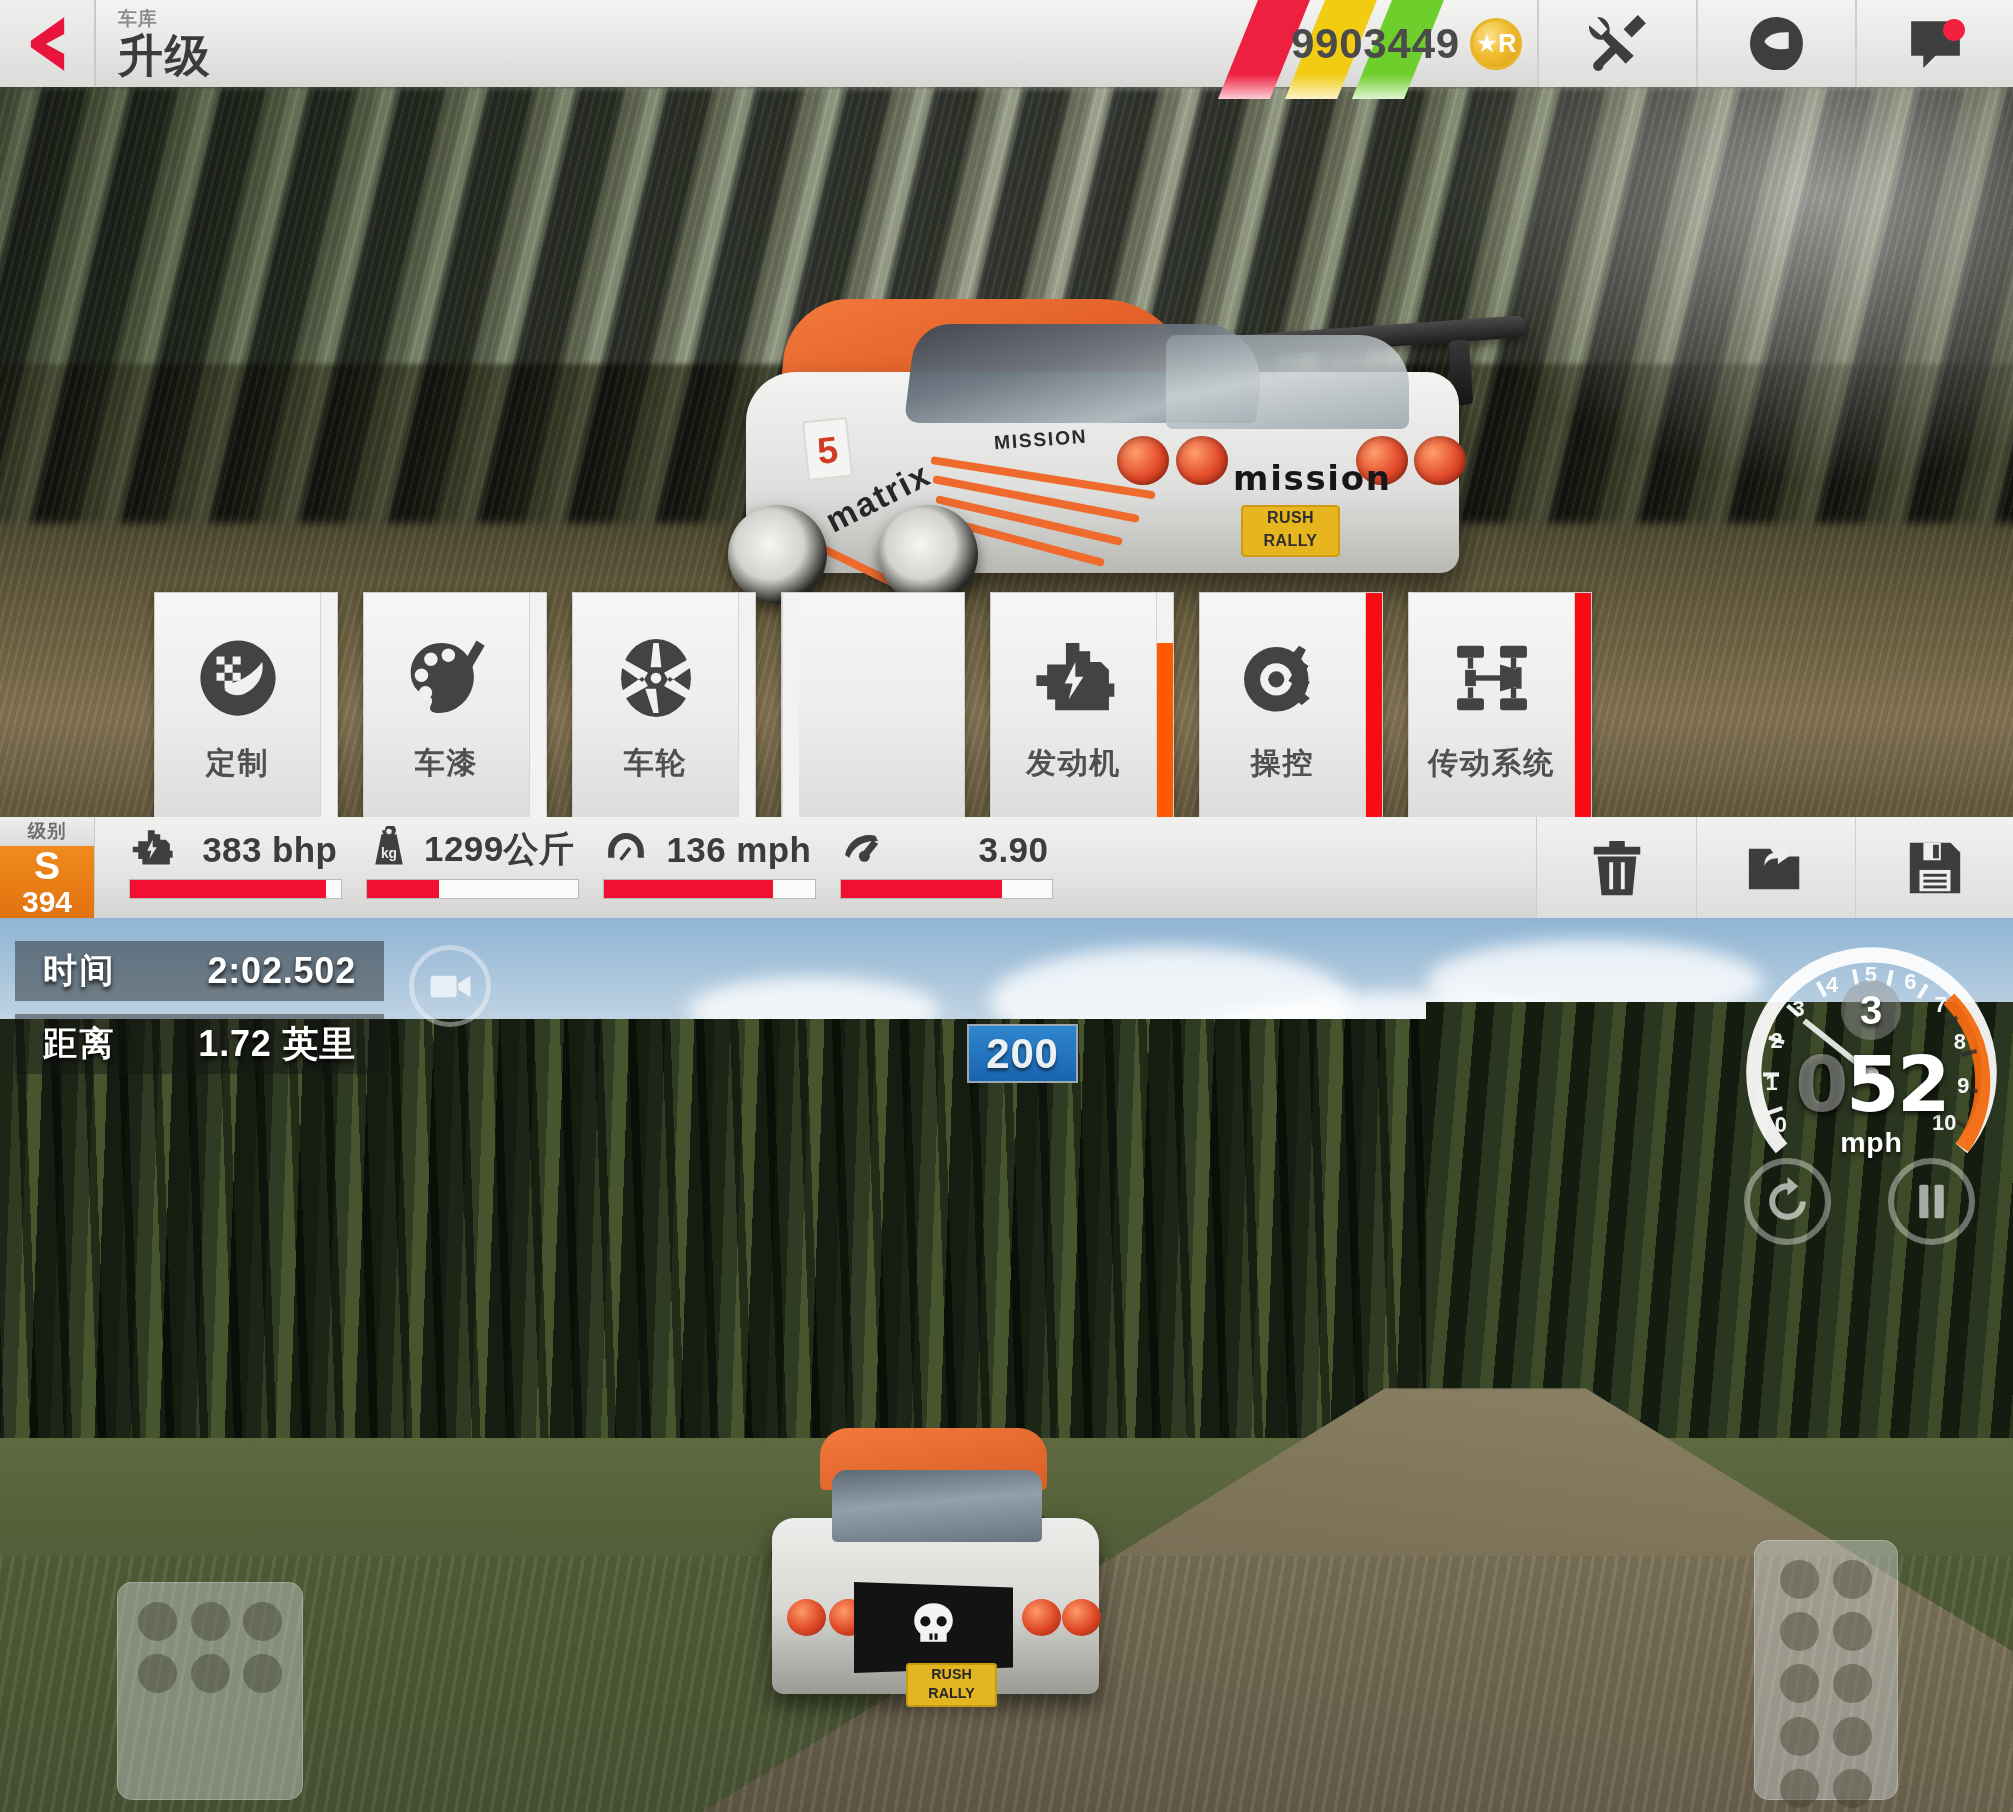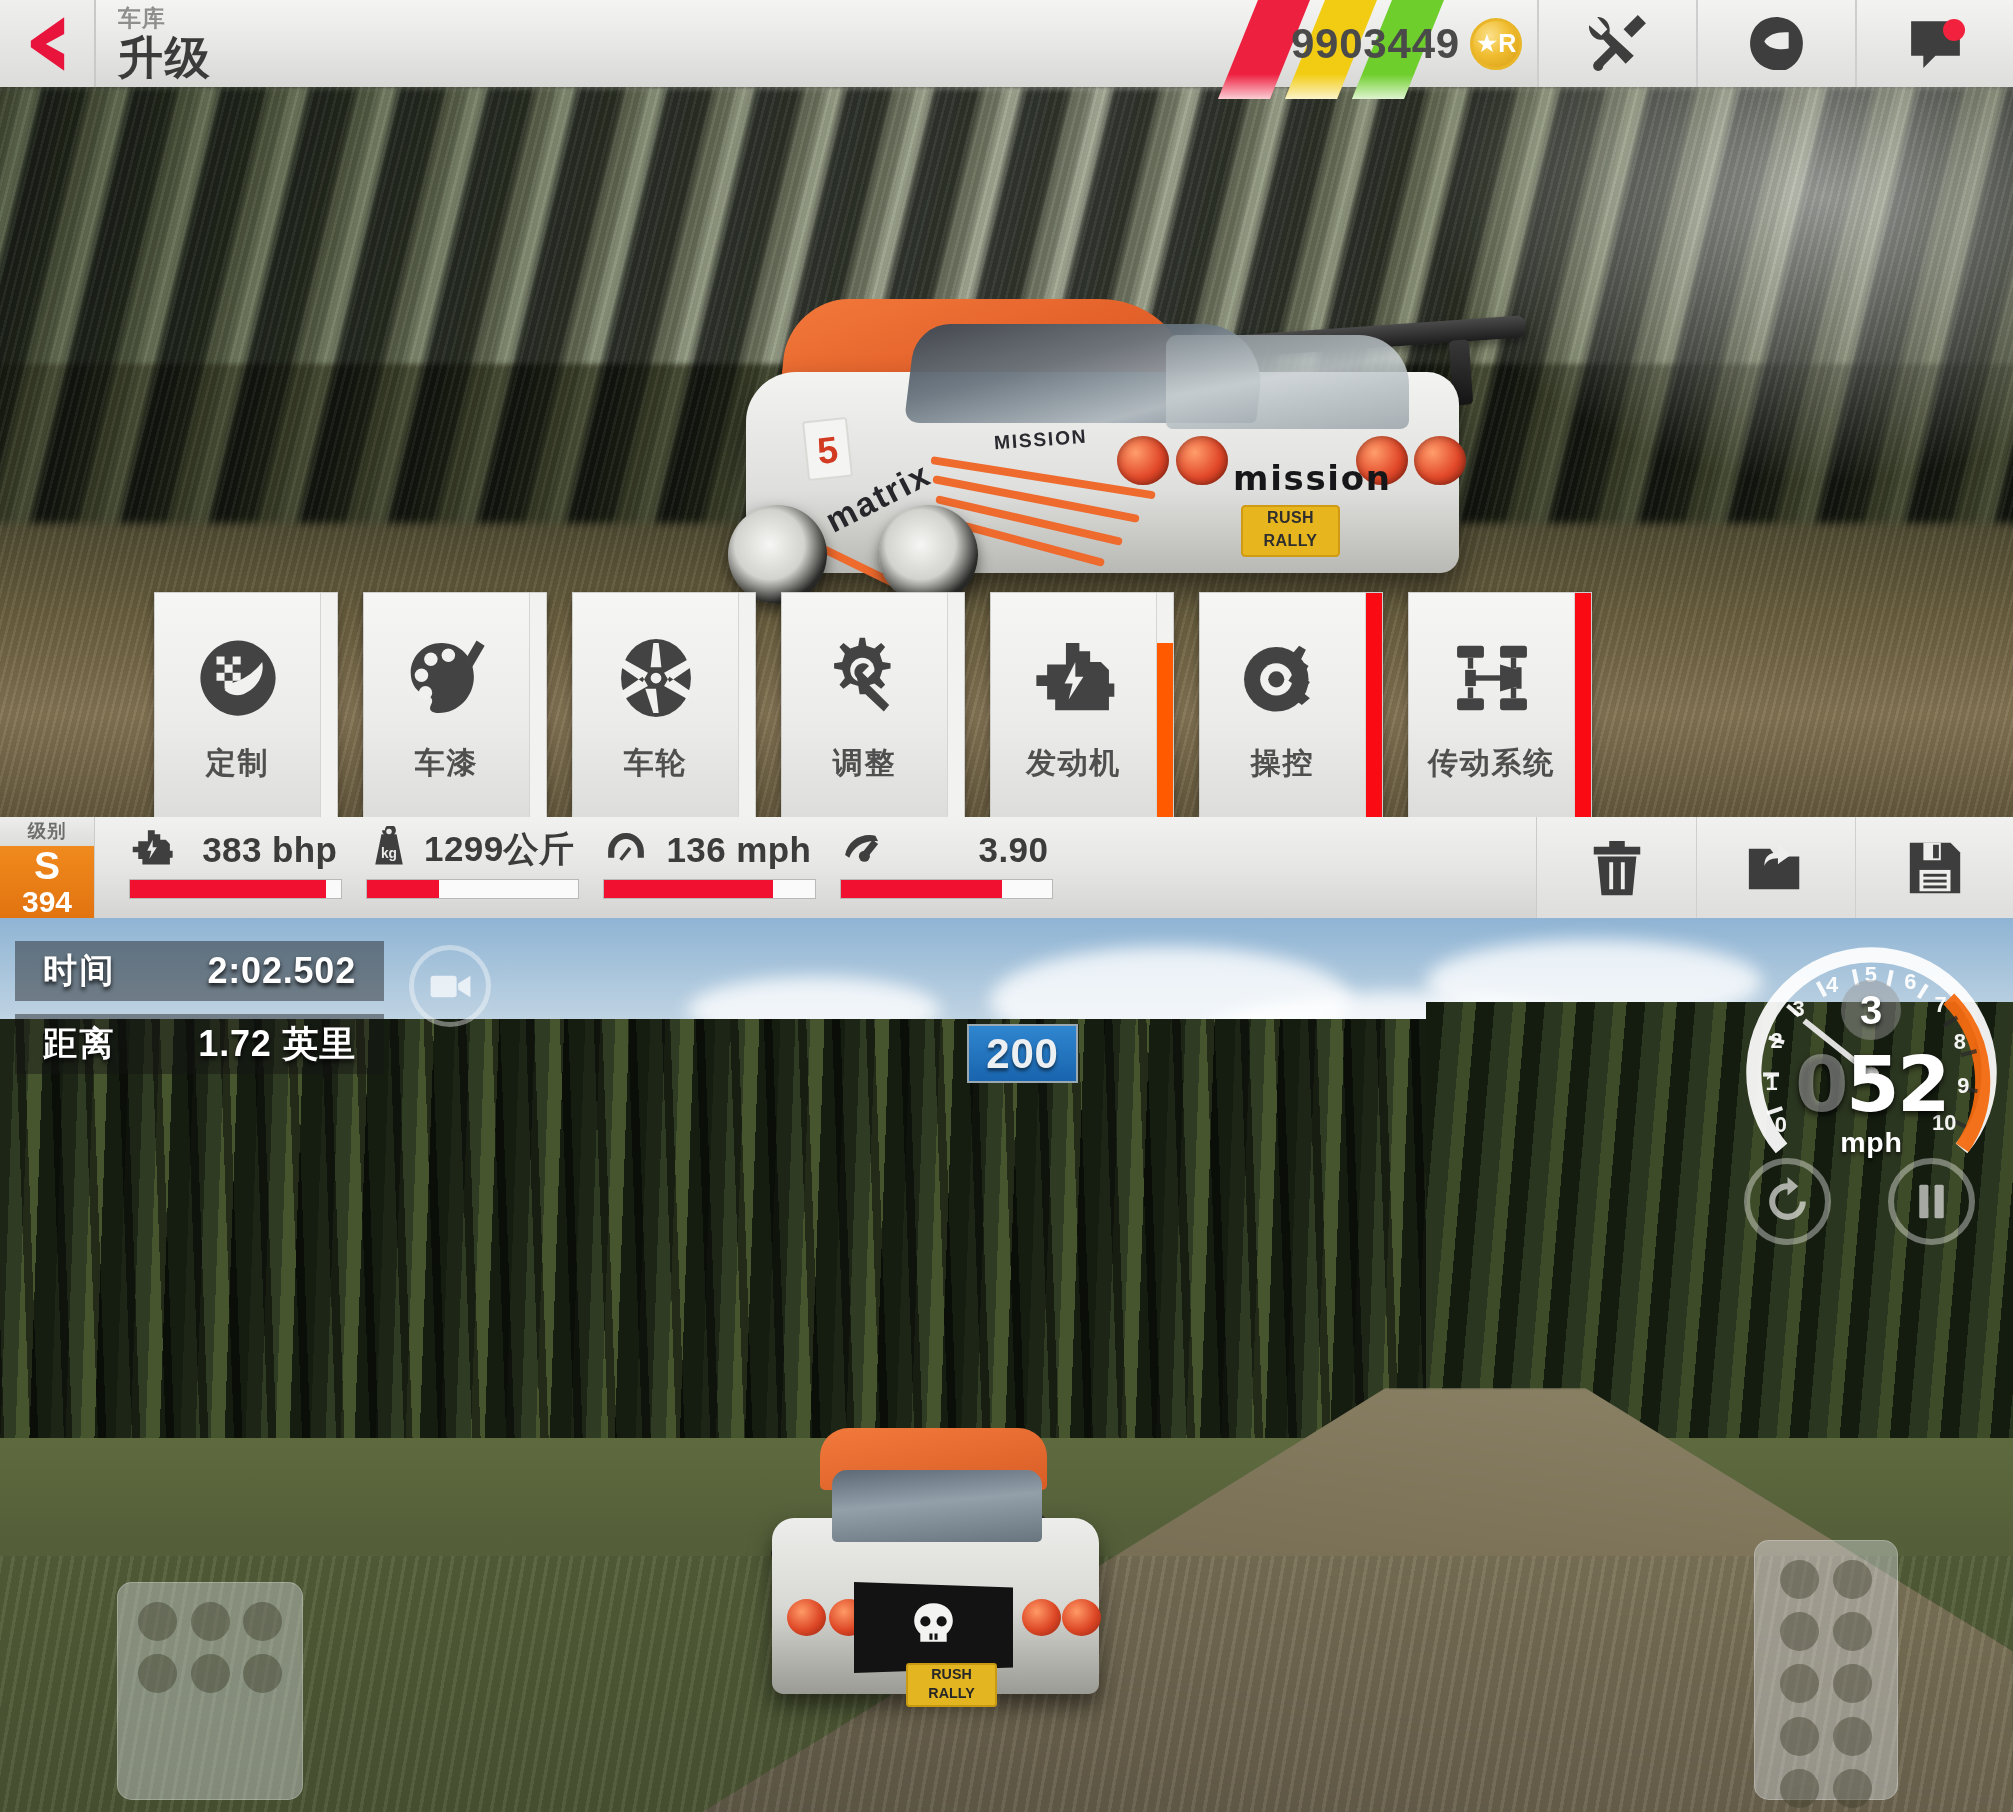--- a/index.html
+++ b/index.html
@@ -12,21 +12,21 @@
   #garage-screen { position:absolute; left:0; top:0; width:2014px; height:918px; overflow:hidden; }
 
   
   #header { position:absolute; left:0; top:0; width:2014px; height:87px; display:flex;
     background:linear-gradient(180deg,#f4f4f2 0%,#e9e9e7 45%,#d8d8d6 100%); z-index:20; }
   #back-btn { width:94px; height:87px; display:flex; align-items:center; justify-content:center;
     background:linear-gradient(180deg,#efefed,#dcdcda); cursor:pointer; }
   #back-btn svg { width:47px; height:60px; display:block; }
   #title-block { flex:0 0 auto; padding-left:22px; border-left:2.5px solid #c9c9c7;
     display:flex; flex-direction:column; justify-content:center; height:87px; }
-  #breadcrumb { font-size:23px; color:#8e8e8c; line-height:1; letter-spacing:0.8px; margin-bottom:4.2px;
+  #breadcrumb { font-size:19px; color:#8e8e8c; line-height:1; letter-spacing:0.8px; margin-bottom:4.2px;
     font-weight:bold; }
   #page-title { font-size:45px; color:#3b3b3b; line-height:1; font-weight:bold; letter-spacing:1.7px; }
   #header-spacer { flex:1 1 auto; position:relative; }
 
   
   .stripe { position:absolute; top:-10px; width:52px; height:109px; transform:skewX(-22deg); }
   #stripe-red    { right:245px; background:#ee2040; }
   #stripe-yellow { right:178px; background:#f2cc12; }
   #stripe-green  { right:111px; background:#6ece2b; }
   .stripe::after{ content:""; position:absolute; left:0; bottom:0; width:100%; height:25px;
@@ -395,30 +395,20 @@
             </svg>
           </div>
           <div class="upg-label">车轮</div>
         </div>
         <div class="upg-meter">
           <div class="upg-meter-fill" style="height: 0%; background: rgb(255, 106, 0);"></div>
         </div>
       </div>
 
       <div class="upg">
-        <div class="upg-inner">
-          <div class="upg-icon">
-            <svg viewBox="0 0 64 64">
-              <path d="M28 2l4 0 1 6 6 2 5-4 3 3-4 5 2 6 6 1v4l-6 1-2 6 4 5-3 3-5-4-6 2-1 6h-4l-1-6-6-2-5 4-3-3 4-5-2-6-6-1v-4l6-1 2-6-4-5 3-3 5 4 6-2z"></path>
-              <circle cx="30" cy="26" r="9" fill="#f1f1ef"></circle>
-              <path d="M26 32c-4-4-1-11 5-11 2 0 3 1 4 2l-5 5 4 4 5-5c2 4 0 9-5 9l16 16-4 5-18-17z"></path>
-            </svg>
-          </div>
-          <div class="upg-label">调整</div>
-        </div>
         <div class="upg-meter">
           <div class="upg-meter-fill" style="height: 0%; background: rgb(255, 106, 0);"></div>
         </div>
       </div>
 
       <div class="upg">
         <div class="upg-inner">
           <div class="upg-icon">
             <svg viewBox="0 0 64 64">
               <path d="M26 6h10v6h8v8h8l6 6v10h4v10h-4v10H18v-8h-6v-10H4V30h8v-8h14z"></path>

